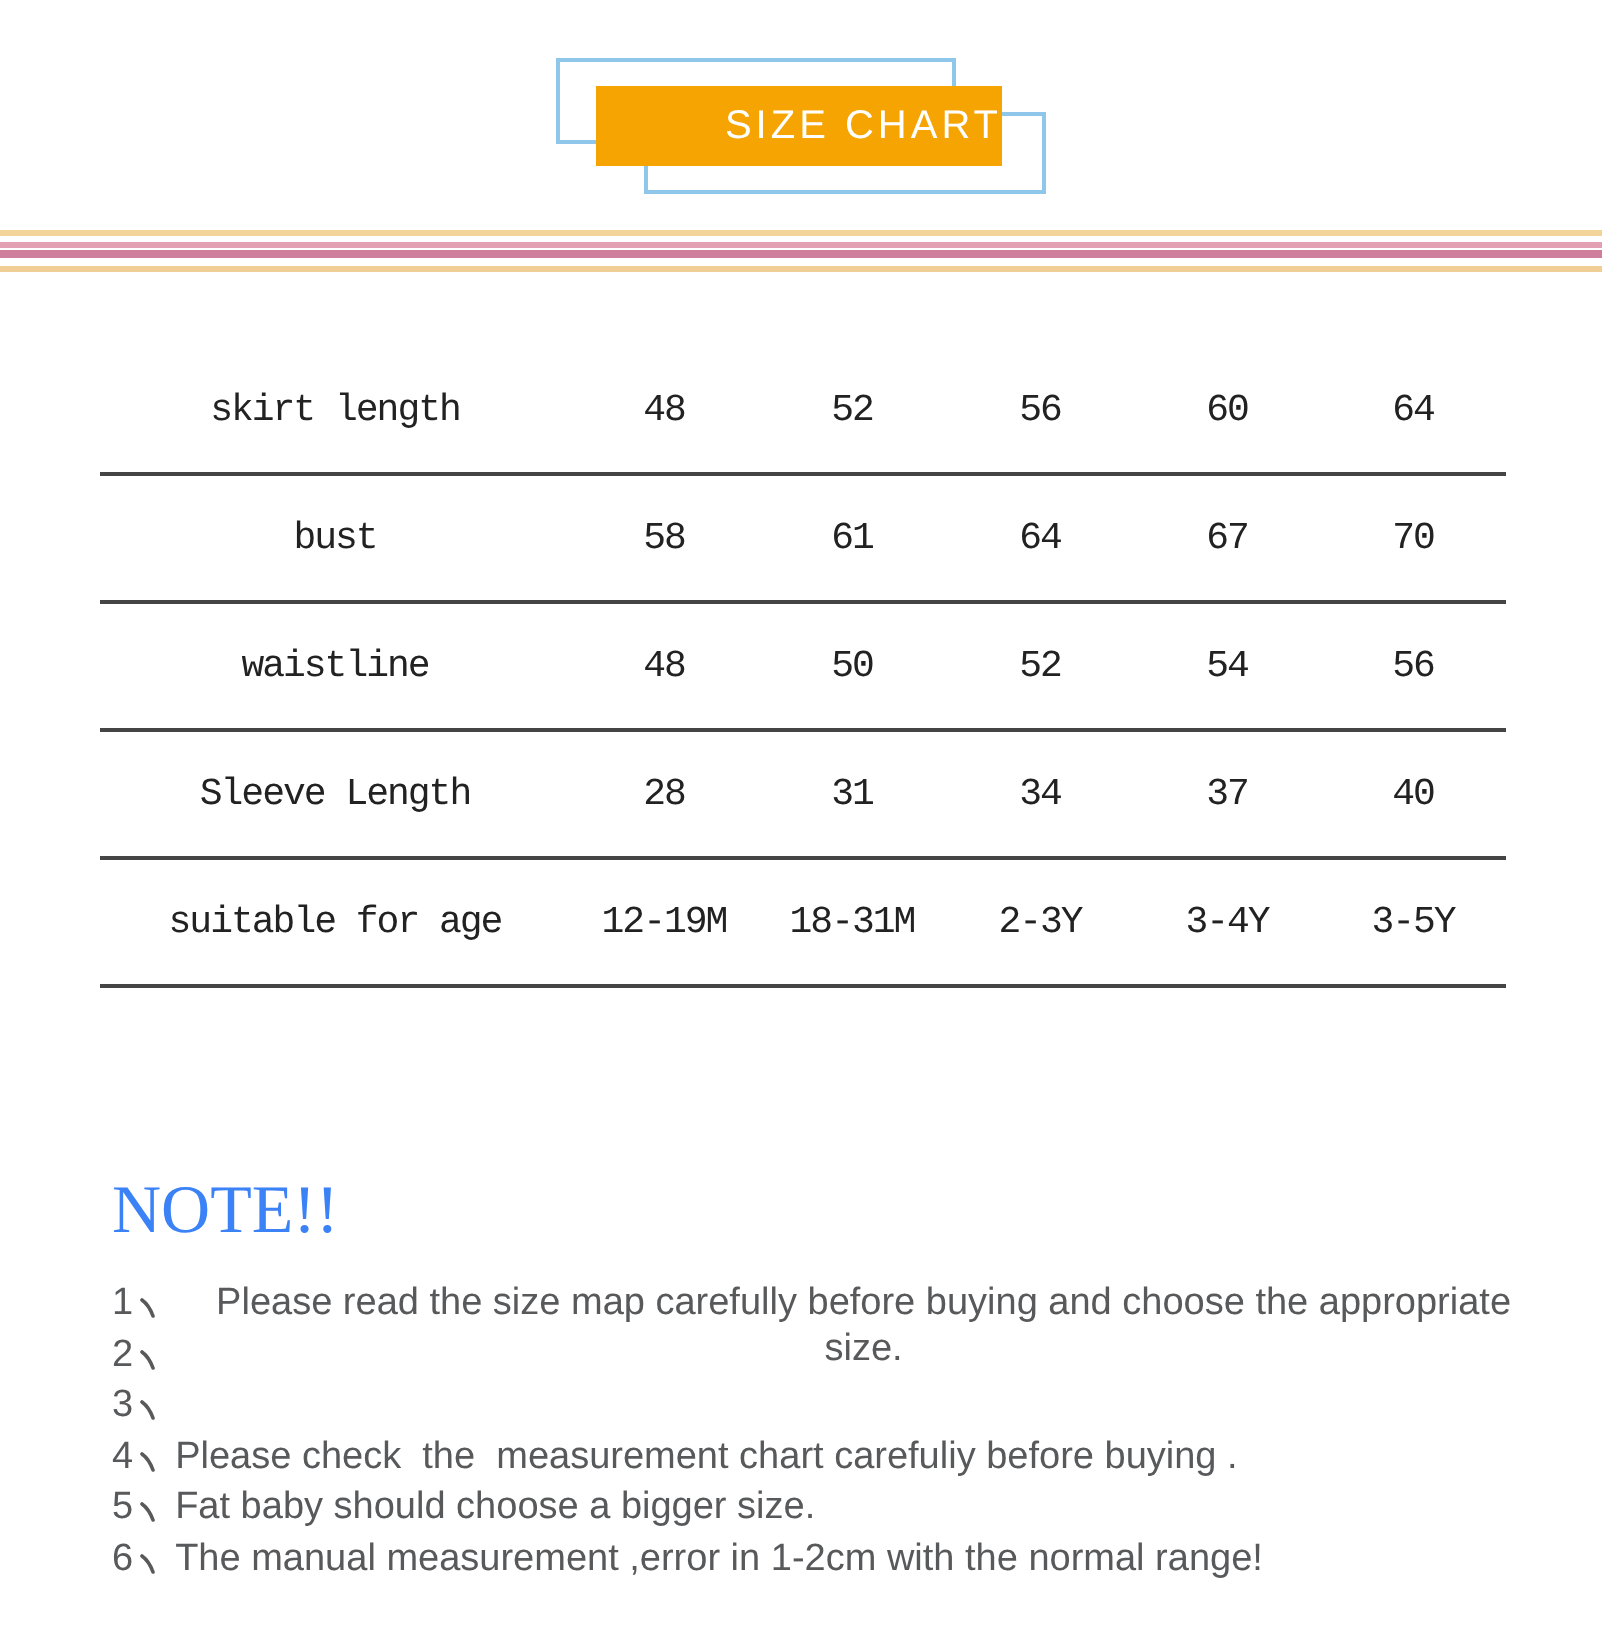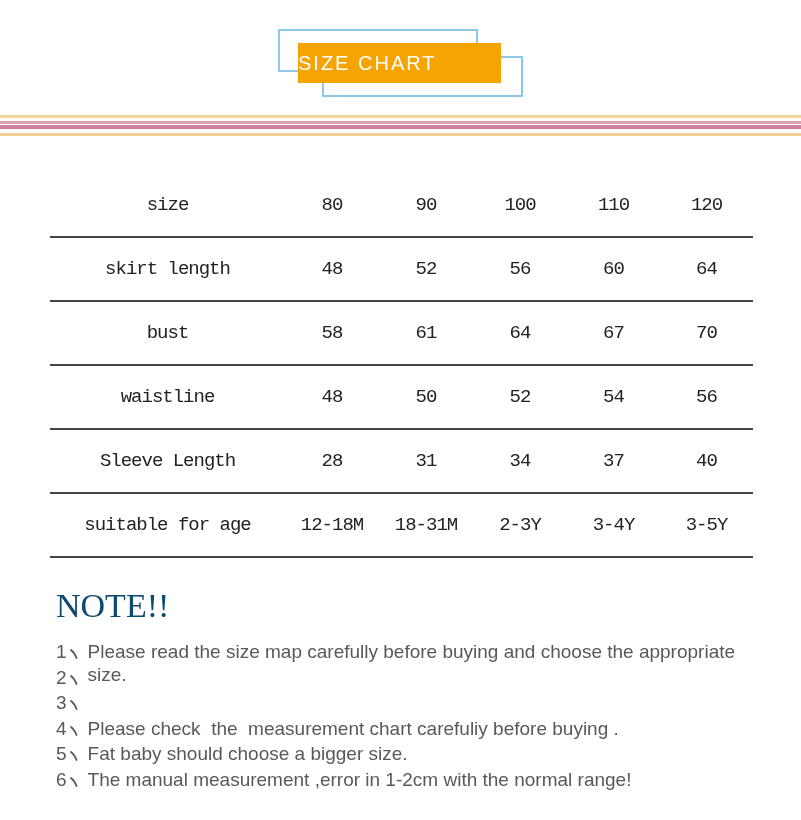--- a/index.html
+++ b/index.html
@@ -21,21 +21,21 @@
     z-index: 1;
   }
   .outline-a { left: 278px; top: 29px; width: 196px; height: 39px; }
   .outline-b { left: 322px; top: 56px; width: 197px; height: 37px; }
   .orange-box {
     position: absolute;
     left: 298px; top: 43px;
     width: 203px; height: 40px;
     background: #f5a402;
     z-index: 2;
-    display: flex; align-items: center; justify-content: flex-start;
+    display: flex; align-items: center; justify-content: flex-end;
   }
   .orange-box span {
     color: #ffffff;
     font-size: 20px;
     letter-spacing: 2px;
     font-family: "Liberation Sans", sans-serif;
   }
 
   
   .stripe { position: absolute; left: 0; width: 801px; }
@@ -63,41 +63,41 @@
     padding: 0;
     letter-spacing: -1px;
   }
 
   
   .note-title {
     position: absolute;
     left: 56px; top: 589px;
     font-family: "Liberation Serif", "DejaVu Serif", serif;
     font-size: 34px;
-    color: #0c4a6e;
+    color: #3b82f6;
     line-height: 1;
   }
   .notes-list {
     position: absolute;
     left: 56px; top: 640px;
     width: 720px;
     margin: 0; padding: 0;
     list-style: none;
     color: #58595b;
     font-size: 19px;
   }
   .notes-list li {
     display: flex;
     align-items: flex-start;
     height: 25.6px;
     line-height: 23px;
   }
   .note-num { display: inline-block; }
   .dun-comma { margin: 9px 10px 0 3px; flex: 0 0 auto; }
-  .note-text { white-space: pre-wrap; }
+  .note-text { white-space: pre-wrap; text-align: center; }
 </style>
 </head>
 <body>
 
 <div class="page">
 
   <div class="banner">
     <div class="outline-rect outline-a"></div>
     <div class="outline-rect outline-b"></div>
     <div class="orange-box">
@@ -114,28 +114,20 @@
     <colgroup>
       <col style="width:235px">
         <col style="width:94px">
         <col style="width:94px">
       <col style="width:94px">
         <col style="width:93px">
         <col style="width:93px">
     </colgroup>
     <tbody>
       <tr>
-        <td>size</td>
-        <td>80</td>
-        <td>90</td>
-        <td>100</td>
-        <td>110</td>
-        <td>120</td>
-      </tr>
-      <tr>
         <td>skirt length</td>
         <td>48</td>
         <td>52</td>
         <td>56</td>
         <td>60</td>
         <td>64</td>
       </tr>
       <tr>
         <td>bust</td>
         <td>58</td>
@@ -155,21 +147,21 @@
       <tr>
         <td>Sleeve Length</td>
         <td>28</td>
         <td>31</td>
         <td>34</td>
         <td>37</td>
         <td>40</td>
       </tr>
       <tr>
         <td>suitable for age</td>
-        <td>12-18M</td>
+        <td>12-19M</td>
         <td>18-31M</td>
         <td>2-3Y</td>
         <td>3-4Y</td>
         <td>3-5Y</td>
       </tr>
     </tbody>
   </table>
 
   <div class="note-title">NOTE!!</div>
 

